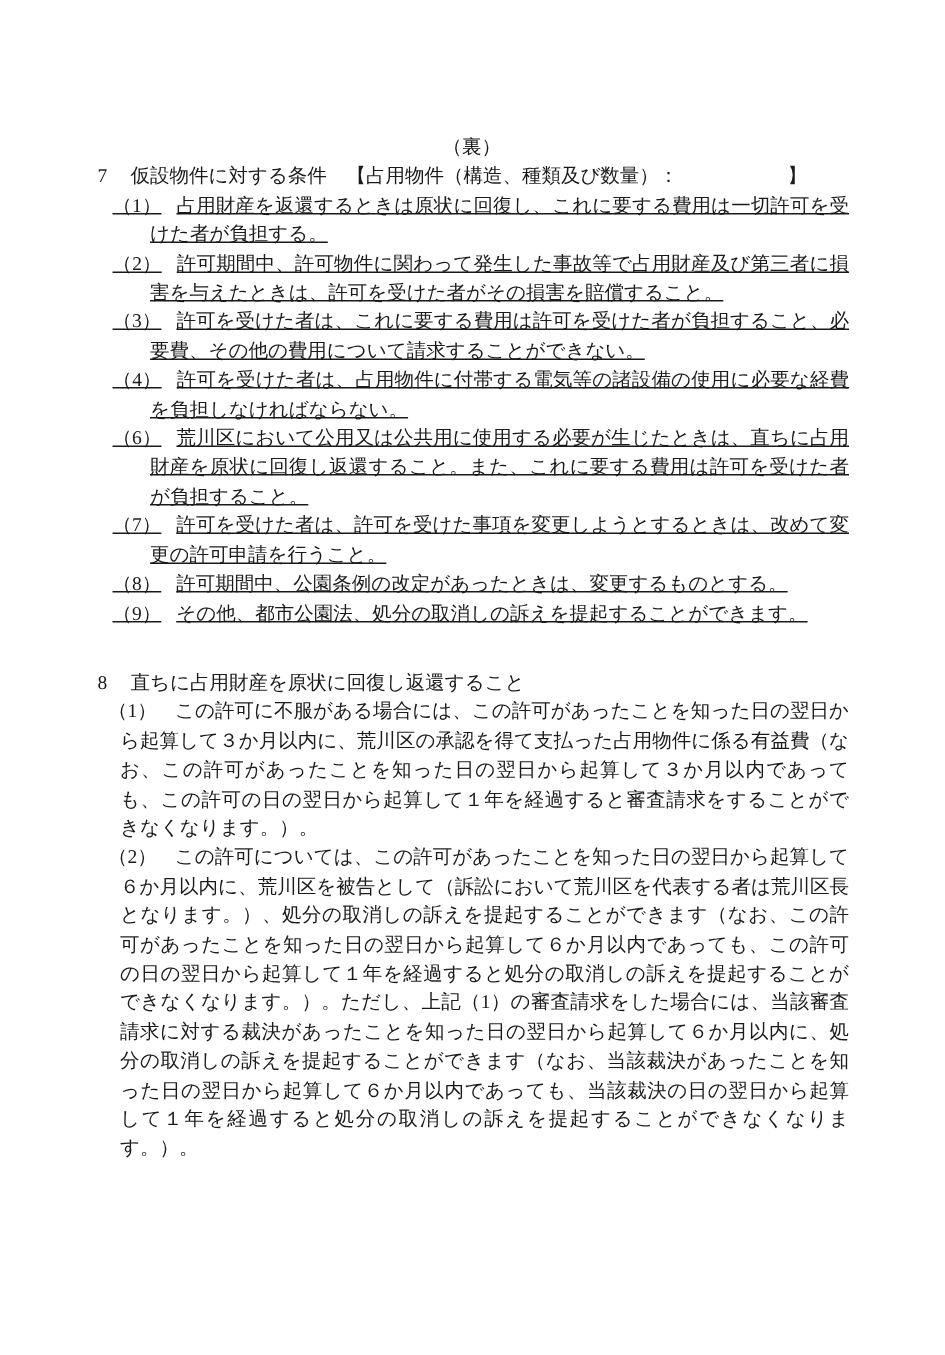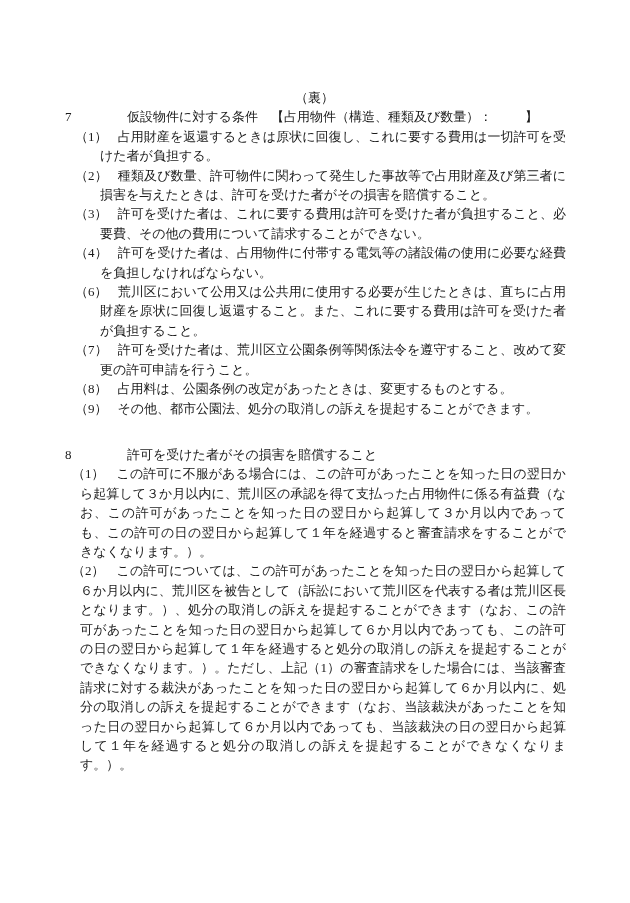--- a/index.html
+++ b/index.html
@@ -19,31 +19,32 @@
   p, div { margin: 0; padding: 0; }
 
   .back-label { text-align: center; }
 
   .sec-head {
     display: flex;
     align-items: baseline;
     padding-left: 2px;
   }
   .sec-num { width: 22px; flex: none; }
-  .sec-title { flex: none; margin-left: 40px; }
+  .sec-title { flex: none; }
   .bracket-label { margin-left: 13px; flex: none; text-align: right; }
   .bracket-fill { flex: 1; }
   .bracket-close { flex: none; }
   .sec7-head { padding-right: 28px; }
   .sec8-head { margin-top: 27px; }
 
   .s7-item {
     padding-left: 37px;
     text-indent: -25px;
     text-align: justify;
+    text-decoration: underline;
   }
   .s8-item {
     padding-left: 17px;
     text-indent: -8px;
     text-align: justify;
   }
   .mgap  { display: inline-block; width: 10px; }
   .mgap8 { display: inline-block; width: 12px; }
 </style>
 </head>
@@ -55,29 +56,29 @@
 
   <div class="sec-head sec7-head">
     <span class="sec-num">7</span>
     <span class="sec-title">仮設物件に対する条件</span>
     <span class="bracket-label">【占用物件（構造、種類及び数量）：</span>
     <span class="bracket-fill"></span>
     <span class="bracket-close">】</span>
   </div>
 
   <p class="s7-item"><span>（1）</span><span class="mgap"></span><span>占用財産を返還するときは原状に回復し、これに要する費用は一切許可を受けた者が負担する。</span></p>
-  <p class="s7-item"><span>（2）</span><span class="mgap"></span><span>種類及び数量、許可物件に関わって発生した事故等で占用財産及び第三者に損害を与えたときは、許可を受けた者がその損害を賠償すること。</span></p>
+  <p class="s7-item"><span>（2）</span><span class="mgap"></span><span>許可期間中、許可物件に関わって発生した事故等で占用財産及び第三者に損害を与えたときは、許可を受けた者がその損害を賠償すること。</span></p>
   <p class="s7-item"><span>（3）</span><span class="mgap"></span><span>許可を受けた者は、これに要する費用は許可を受けた者が負担すること、必要費、その他の費用について請求することができない。</span></p>
   <p class="s7-item"><span>（4）</span><span class="mgap"></span><span>許可を受けた者は、占用物件に付帯する電気等の諸設備の使用に必要な経費を負担しなければならない。</span></p>
   <p class="s7-item"><span>（6）</span><span class="mgap"></span><span>荒川区において公用又は公共用に使用する必要が生じたときは、直ちに占用財産を原状に回復し返還すること。また、これに要する費用は許可を受けた者が負担すること。</span></p>
-  <p class="s7-item"><span>（7）</span><span class="mgap"></span><span>許可を受けた者は、荒川区立公園条例等関係法令を遵守すること、改めて変更の許可申請を行うこと。</span></p>
-  <p class="s7-item"><span>（8）</span><span class="mgap"></span><span>占用料は、公園条例の改定があったときは、変更するものとする。</span></p>
+  <p class="s7-item"><span>（7）</span><span class="mgap"></span><span>許可を受けた者は、許可を受けた事項を変更しようとするときは、改めて変更の許可申請を行うこと。</span></p>
+  <p class="s7-item"><span>（8）</span><span class="mgap"></span><span>許可期間中、公園条例の改定があったときは、変更するものとする。</span></p>
   <p class="s7-item"><span>（9）</span><span class="mgap"></span><span>その他、都市公園法、処分の取消しの訴えを提起することができます。</span></p>
 
   <div class="sec-head sec8-head">
     <span class="sec-num">8</span>
-    <span class="sec-title">許可を受けた者がその損害を賠償すること</span>
+    <span class="sec-title">直ちに占用財産を原状に回復し返還すること</span>
   </div>
 
   <p class="s8-item"><span>（1）</span><span class="mgap8"></span><span>この許可に不服がある場合には、この許可があったことを知った日の翌日から起算して３か月以内に、荒川区の承認を得て支払った占用物件に係る有益費（なお、この許可があったことを知った日の翌日から起算して３か月以内であっても、この許可の日の翌日から起算して１年を経過すると審査請求をすることができなくなります。）。</span></p>
   <p class="s8-item"><span>（2）</span><span class="mgap8"></span><span>この許可については、この許可があったことを知った日の翌日から起算して６か月以内に、荒川区を被告として（訴訟において荒川区を代表する者は荒川区長となります。）、処分の取消しの訴えを提起することができます（なお、この許可があったことを知った日の翌日から起算して６か月以内であっても、この許可の日の翌日から起算して１年を経過すると処分の取消しの訴えを提起することができなくなります。）。ただし、上記（1）の審査請求をした場合には、当該審査請求に対する裁決があったことを知った日の翌日から起算して６か月以内に、処分の取消しの訴えを提起することができます（なお、当該裁決があったことを知った日の翌日から起算して６か月以内であっても、当該裁決の日の翌日から起算して１年を経過すると処分の取消しの訴えを提起することができなくなります。）。</span></p>
 
 </div>
 
 </body></html>

